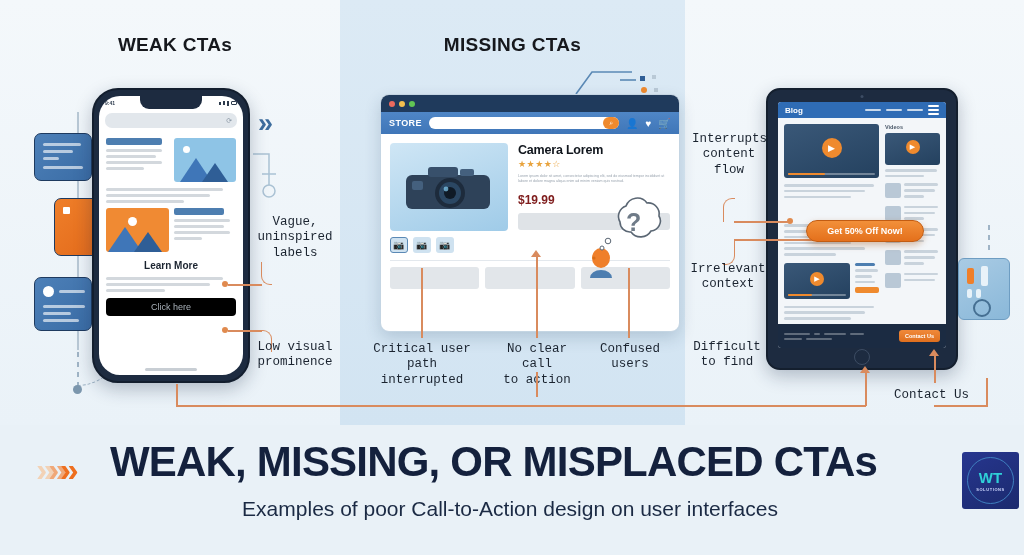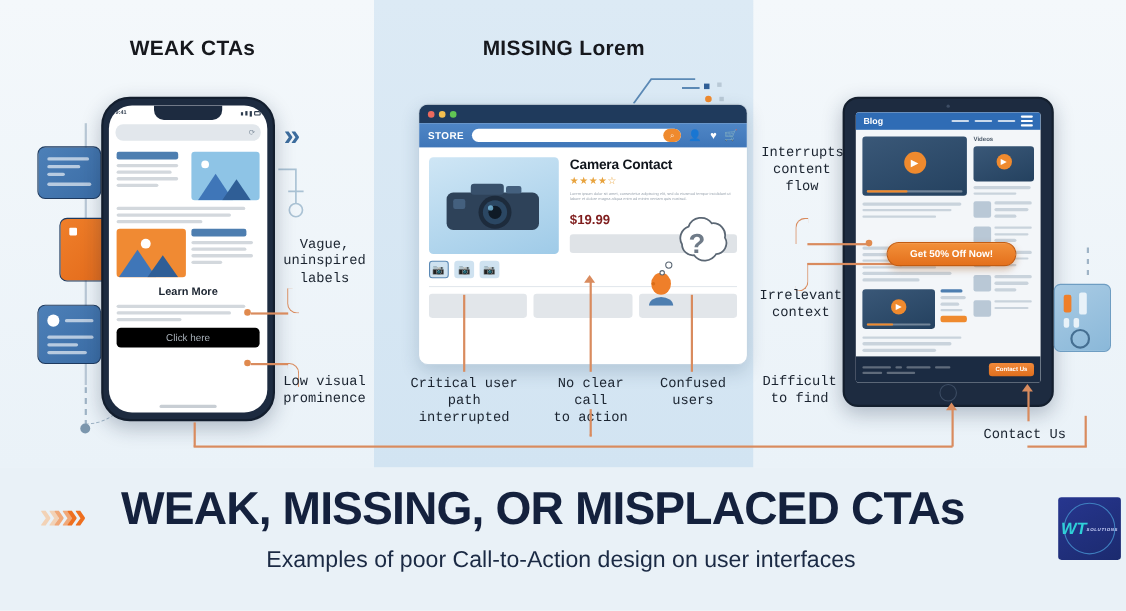--- a/index.html
+++ b/index.html
@@ -185,36 +185,36 @@
   #chevs { position: absolute; left: 36px; top: 450px; display:flex; gap: 0px; }
   #chevs span { font-size: 34px; font-weight: bold; letter-spacing: -7px; }
   #main-title { position: absolute; left: 110px; top: 438px; width: 860px;
      font-size: 42px; font-weight: bold; color: #14213d; letter-spacing: -.8px; }
   #subtitle { position: absolute; left: 60px; top: 497px; width: 900px; text-align: center;
      font-size: 21px; color: #1b2a44; }
   #logo { position: absolute; left: 962px; top: 452px; width: 57px; height: 57px;
      background: linear-gradient(150deg,#27368f,#1b2a6e); border-radius: 3px;
      display:flex; align-items:center; justify-content:center; }
   #logo-circle { width: 47px; height: 47px; border-radius: 50%; border: 1.5px solid #3f7fbf;
-     display:flex; flex-direction:row; align-items:center; justify-content:center;font-style:italic; }
+     display:flex; flex-direction:column; align-items:center; justify-content:center; }
   #logo-wt { font-size: 15px; font-weight: bold; color: #2fd0d8; line-height:1; }
   #logo-sub { font-size: 4px; font-weight: bold; color: #cfd8ff; letter-spacing: .6px; margin-top:2px; }
 </style>
 </head>
 <body>
 
 <div id="stage">
 
   <div class="panel" id="panel-left"></div>
   <div class="panel" id="panel-mid"></div>
   <div class="panel" id="panel-right"></div>
   <div id="panel-bottom"></div>
 
   <div class="col-head" id="head-weak">WEAK CTAs</div>
-  <div class="col-head" id="head-miss">MISSING Lorem</div>
+  <div class="col-head" id="head-miss">MISSING CTAs</div>
 
   <div id="vline1"></div>
   <div id="vline2"></div>
   <div id="dasharc"></div>
   <div id="dashline"></div>
   <div id="dashdot"></div>
 
   <div class="deco-card" id="deco-c1">
     <div class="deco-line-h" style="left:8px;top:9px;width:38px;"></div>
     <div class="deco-line-h" style="left:8px;top:16px;width:30px;"></div>
@@ -351,21 +351,21 @@
           <rect x="26" y="4" width="30" height="10" rx="3" fill="#38506b"></rect>
           <rect x="58" y="6" width="14" height="7" rx="2" fill="#44607e"></rect>
           <circle cx="48" cy="30" r="15" fill="#1d2b3c"></circle>
           <circle cx="48" cy="30" r="11" fill="#2b4763"></circle>
           <circle cx="48" cy="30" r="6" fill="#0f1a26"></circle>
           <circle cx="44" cy="26" r="2.4" fill="#7fc6ea" opacity=".75"></circle>
           <rect x="10" y="18" width="11" height="9" rx="2" fill="#44607e"></rect>
         </svg>
       </div>
       <div id="prod-info">
-        <div id="prod-title">Camera Contact</div>
+        <div id="prod-title">Camera Lorem</div>
         <div id="stars">★★★★☆</div>
         <div id="lorem">Lorem ipsum dolor sit amet, consectetur adipiscing elit, sed do eiusmod tempor incididunt ut labore et dolore magna aliqua enim ad minim veniam quis nostrud.</div>
         <div id="price">$19.99</div>
         <div id="ghost-cta"></div>
       </div>
     </div>
 
     <div id="thumbs">
       <span class="cam-thumb sel">📷</span>
       <span class="cam-thumb">📷</span>

